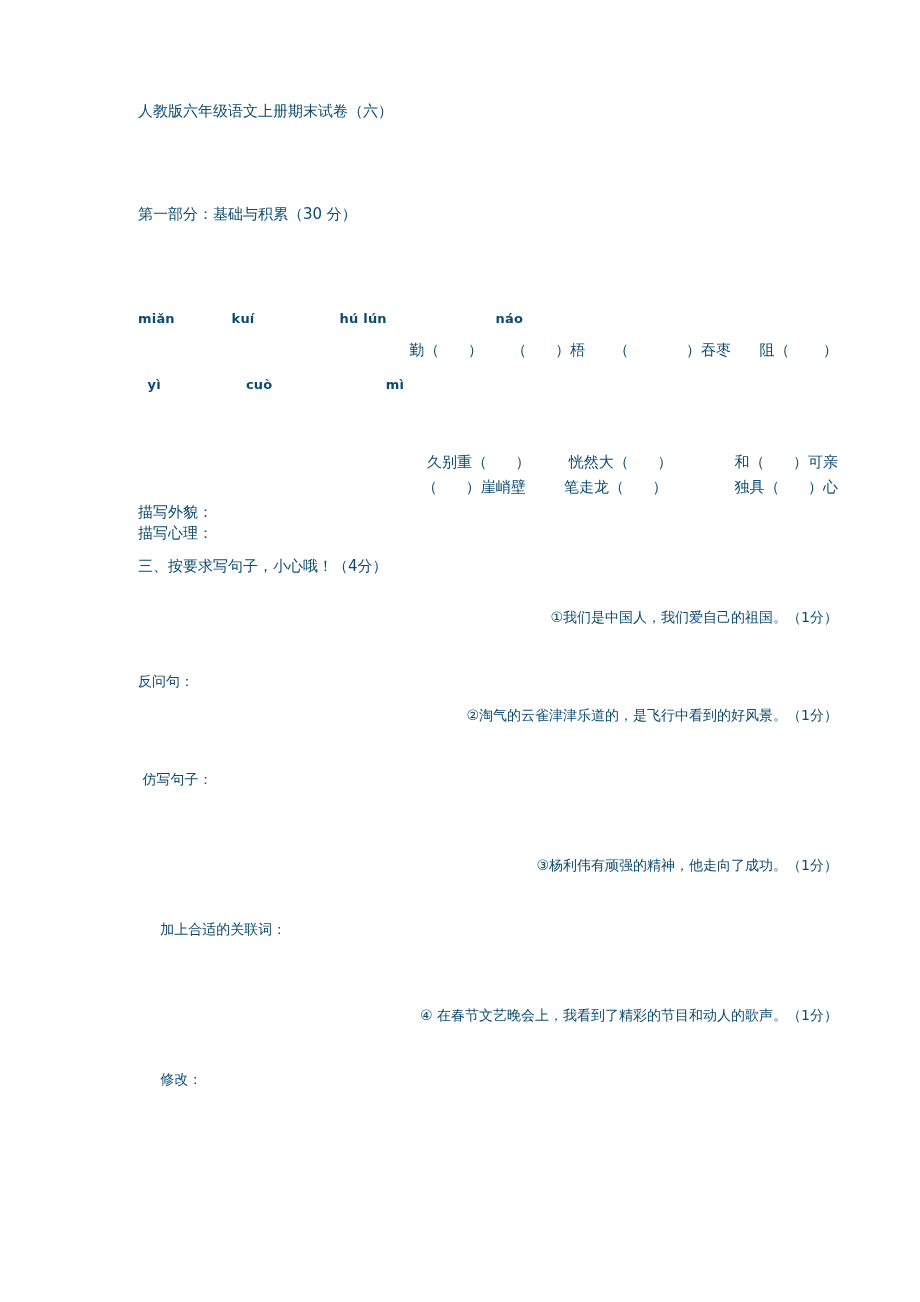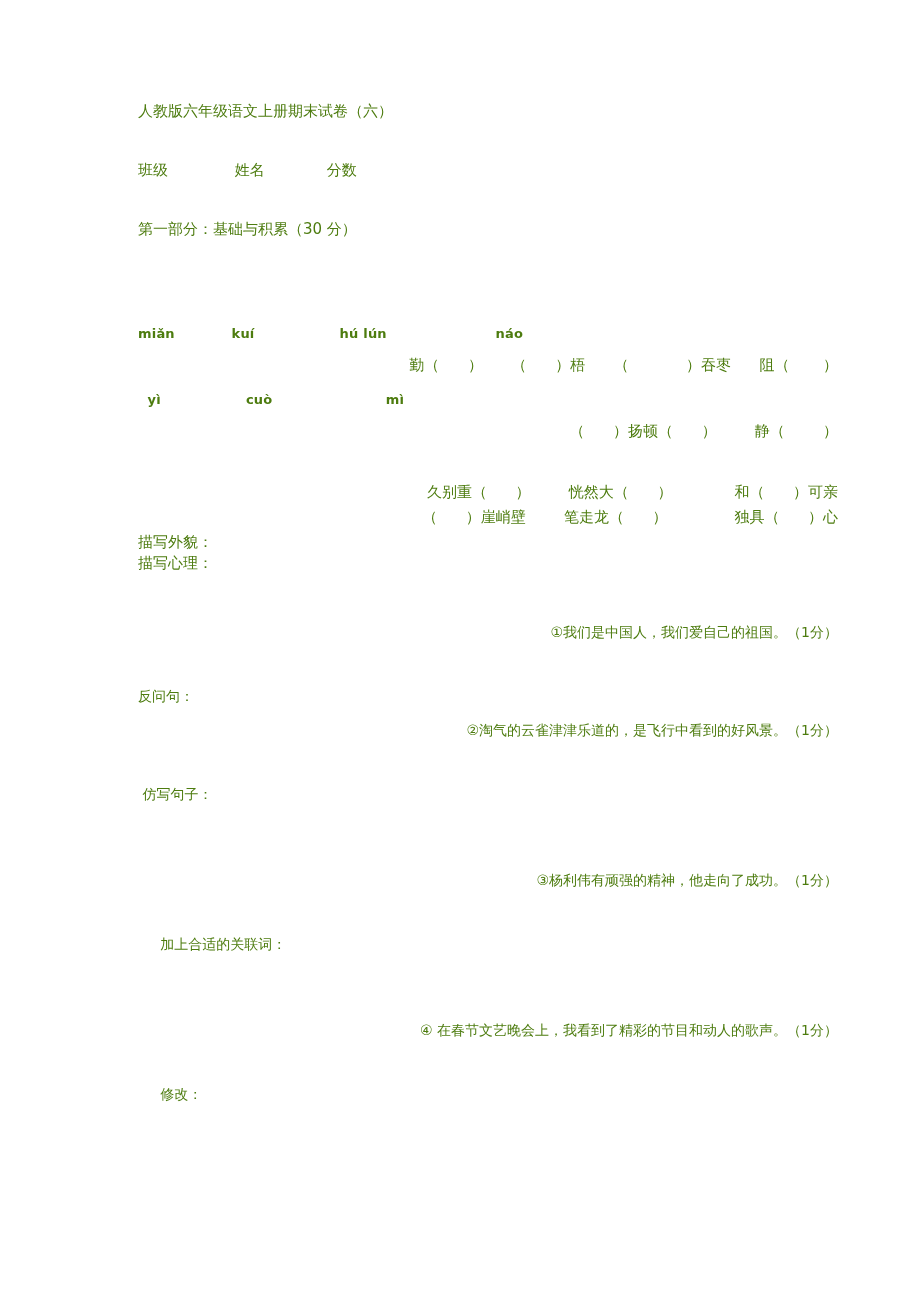--- a/index.html
+++ b/index.html
@@ -24,21 +24,21 @@
     background: #ffffff;
   }
   .doc {
     position: absolute;
     left: 138px;
     top: 104px;
     width: 700px;
   }
 
   .ln {
-    color: #4d7c0f;
+    color: #0c4a6e;
     white-space: pre;
     line-height: 1.0;
   }
 
   .title {
     font-size: 15px;
     margin-bottom: 0;
   }
 
   .row-head {
@@ -87,21 +87,20 @@
 </head>
 <body>
 
 <div class="page">
   <div class="doc">
 
     <div class="ln title">人教版六年级语文上册期末试卷（六）</div>
 
     <div class="sp-44"></div>
 
-    <div class="ln row-head"><span>班级</span><span>              </span><span>姓名</span><span>             </span><span>分数</span></div>
 
     <div class="sp-44"></div>
 
     <div class="ln sec-head">第一部分：基础与积累（30 分）</div>
 
     <div class="sp-34"></div>
 
 
     <div class="sp-56"></div>
 
@@ -110,21 +109,20 @@
     <div class="sp-18"></div>
 
     <div class="ln ans-line"><span>勤（      ）</span><span>      </span><span>（      ）梧</span><span>      </span><span>（            ）吞枣</span><span>      </span><span>阻（       ）</span></div>
 
     <div class="sp-20"></div>
 
     <div class="ln pinyin"><span>  </span><span>yì</span><span>                  </span><span>cuò</span><span>                        </span><span>mì</span></div>
 
     <div class="sp-18"></div>
 
-    <div class="ln ans-line"><span> </span><span>（      ）扬顿（      ）</span><span>        </span><span>静（        ）</span></div>
 
     <div class="sp-26"></div>
 
 
     <div class="sp-20"></div>
 
     <div class="ln ans-line"><span>久别重（      ）</span><span>        </span><span>恍然大（      ）</span><span>             </span><span>和（      ）可亲</span></div>
 
     <div class="sp-10"></div>
 
@@ -133,20 +131,21 @@
     <div class="sp-10"></div>
 
     <div class="ln body-line">描写外貌：</div>
 
     <div class="sp-6"></div>
 
     <div class="ln body-line">描写心理：</div>
 
     <div class="sp-18"></div>
 
+    <div class="ln sec-head">三、按要求写句子，小心哦！（4分）</div>
 
     <div class="sp-36"></div>
 
     <div class="ln item-line"><span>    </span><span>①我们是中国人，我们爱自己的祖国。（1分）</span></div>
 
     <div class="sp-26"></div>
 
     <div class="ln sub-line">反问句：</div>
 
     <div class="sp-20"></div>

